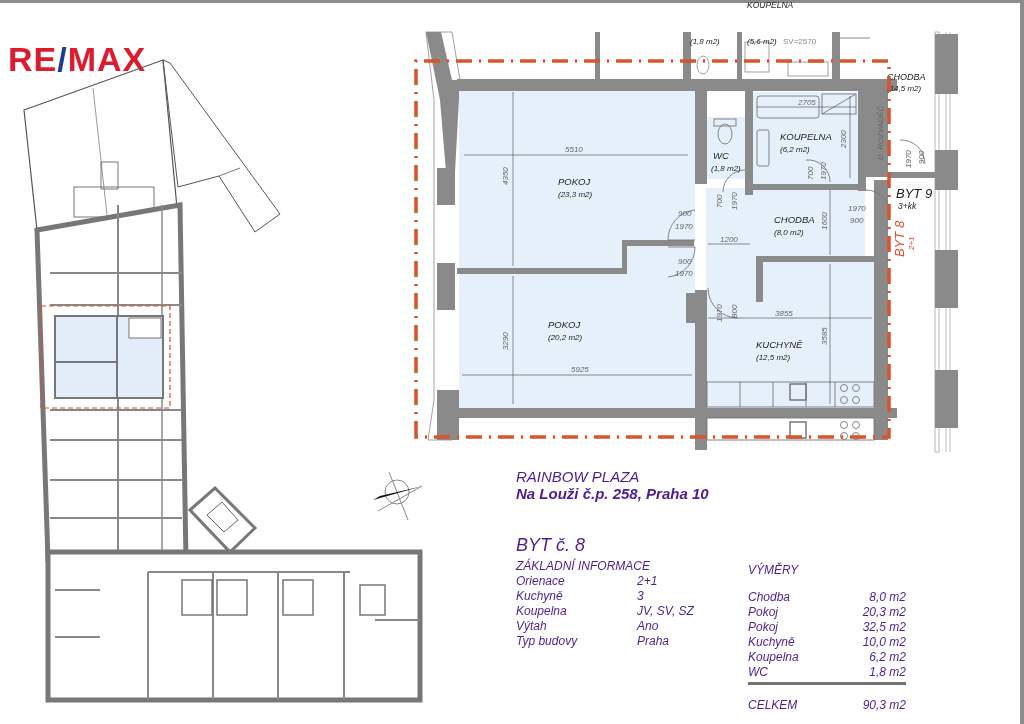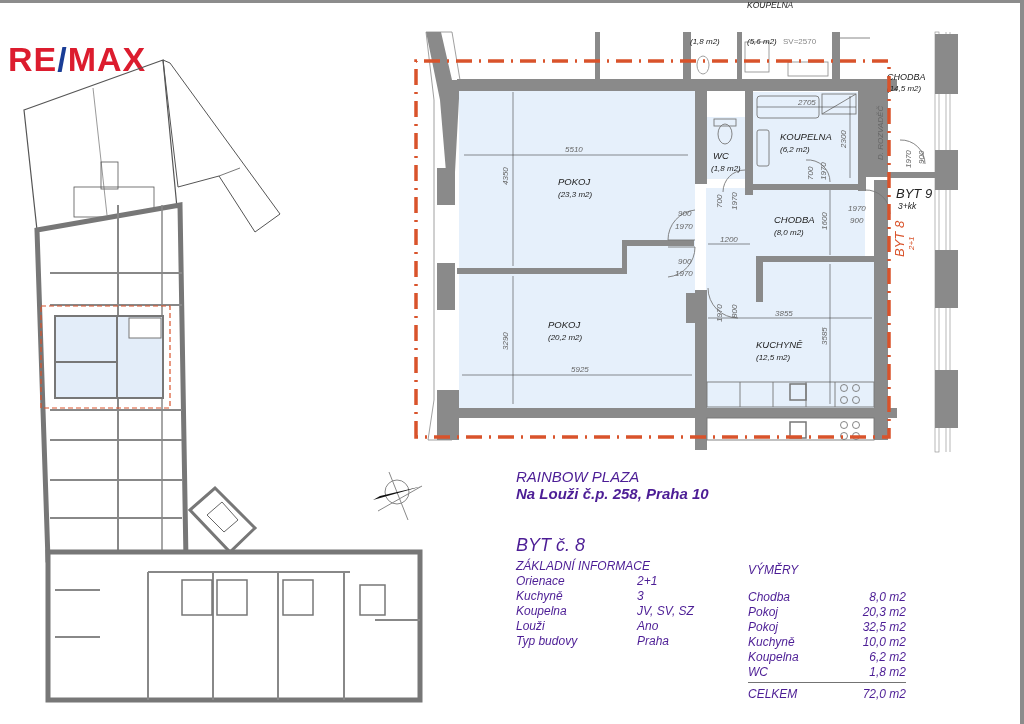--- a/index.html
+++ b/index.html
@@ -25,21 +25,21 @@
   .title1 { left: 516px; top: 468px; font-size: 15px; line-height: 17px; }
   .title2 { left: 516px; top: 485px; font-size: 15px; line-height: 17px; font-weight: bold; }
   .byt { left: 516px; top: 535px; font-size: 18px; }
   .basic { left: 516px; top: 559px; font-size: 12px; }
   .basic .hdr { margin-bottom: 1px; }
   .row { display: flex; height: 15px; line-height: 15px; }
   .row .k { width: 121px; }
   .area { left: 748px; top: 563px; font-size: 12px; width: 158px; }
   .area .row { justify-content: space-between; }
   .area .hdr { margin-bottom: 13px; }
-  .area .sep { border-top: 1px solid #737373; margin-top: 2px; padding-top: 4px; }
+  .area .sep { border-top: 3px solid #737373; margin-top: 2px; padding-top: 13px; }
 </style>
 </head>
 <body>
 
 <div class="frame-top"></div>
 <div class="frame-right"></div>
 
 <div class="logo"><span>RE</span><span class="slash">/</span><span>MAX</span></div>
 
 <svg width="1024" height="724" viewBox="0 0 1024 724">
@@ -263,21 +263,21 @@
     </div>
   <div class="row">
       <span class="k">Kuchyně</span>
       <span>3</span>
     </div>
   <div class="row">
       <span class="k">Koupelna</span>
       <span>JV, SV, SZ</span>
     </div>
   <div class="row">
-      <span class="k">Louži</span>
+      <span class="k">Výtah</span>
       <span>Ano</span>
     </div>
   <div class="row">
       <span class="k">Typ budovy</span>
       <span>Praha</span>
     </div>
 </div>
 
 <div class="info area">
   <div class="hdr">VÝMĚRY</div>
@@ -300,15 +300,15 @@
   <div class="row">
       <span>Koupelna</span>
       <span>6,2 m2</span>
     </div>
   <div class="row">
       <span>WC</span>
       <span>1,8 m2</span>
     </div>
   <div class="row sep">
       <span>CELKEM</span>
-      <span>72,0 m2</span>
+      <span>90,3 m2</span>
     </div>
 </div>
 
 </body></html>

